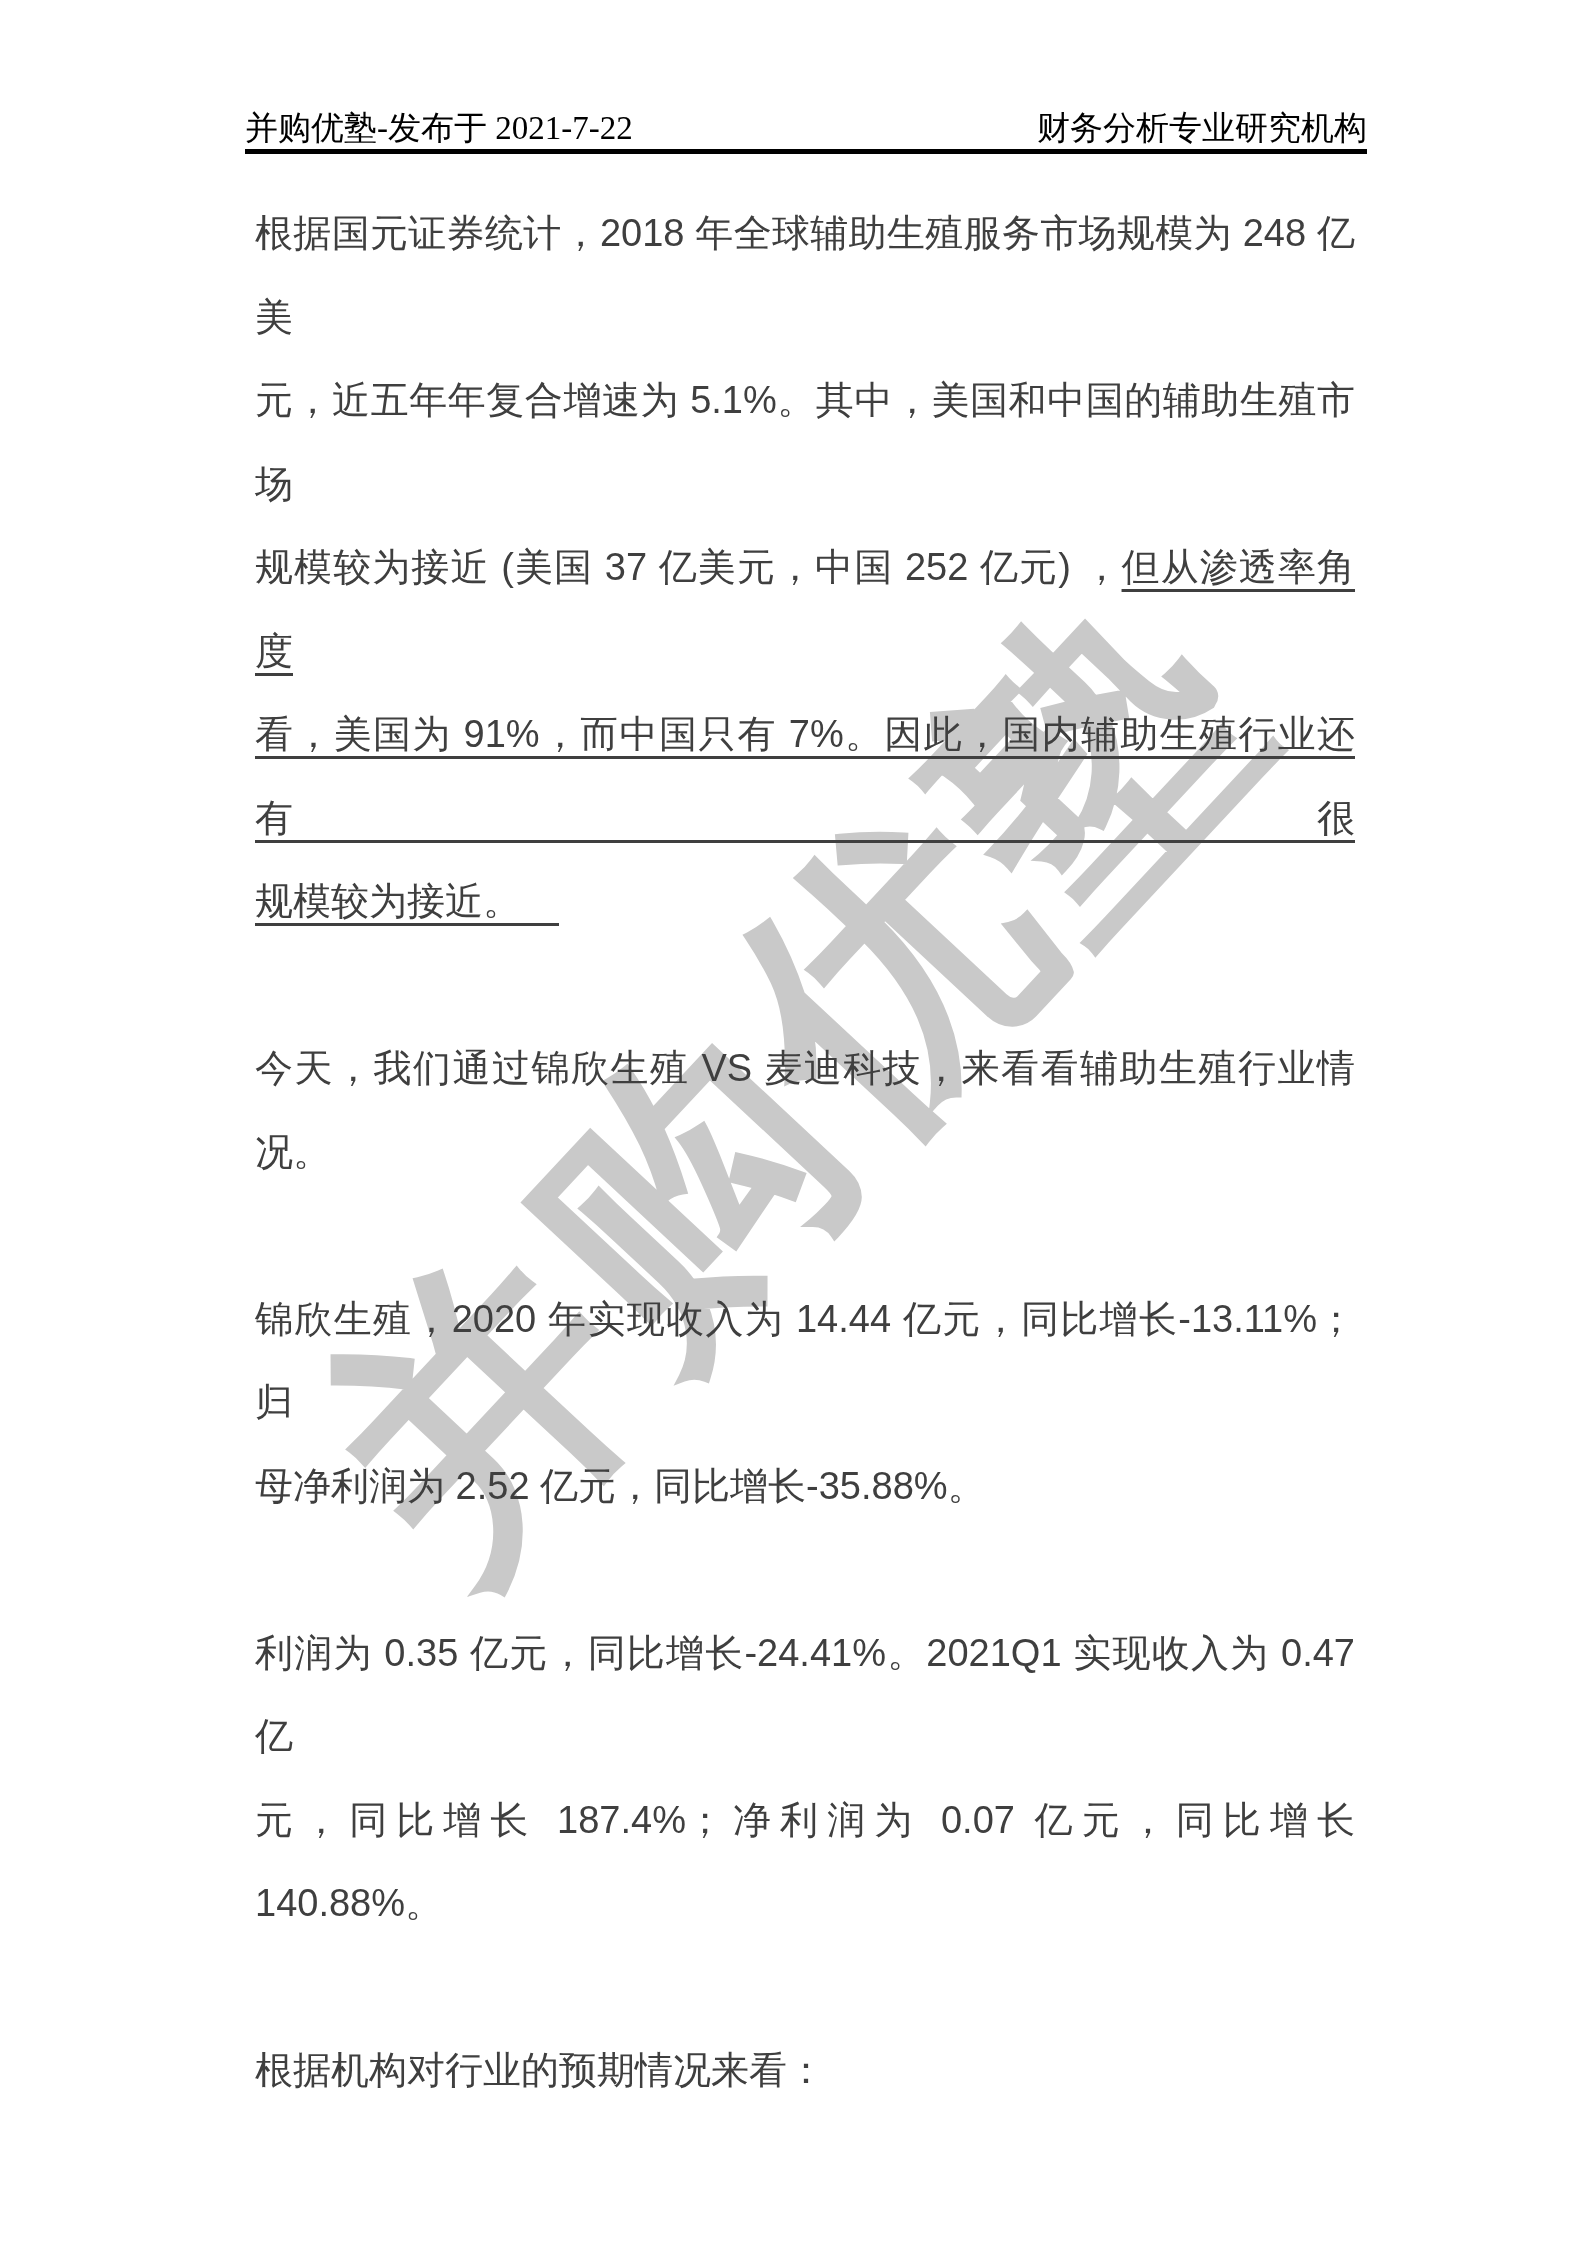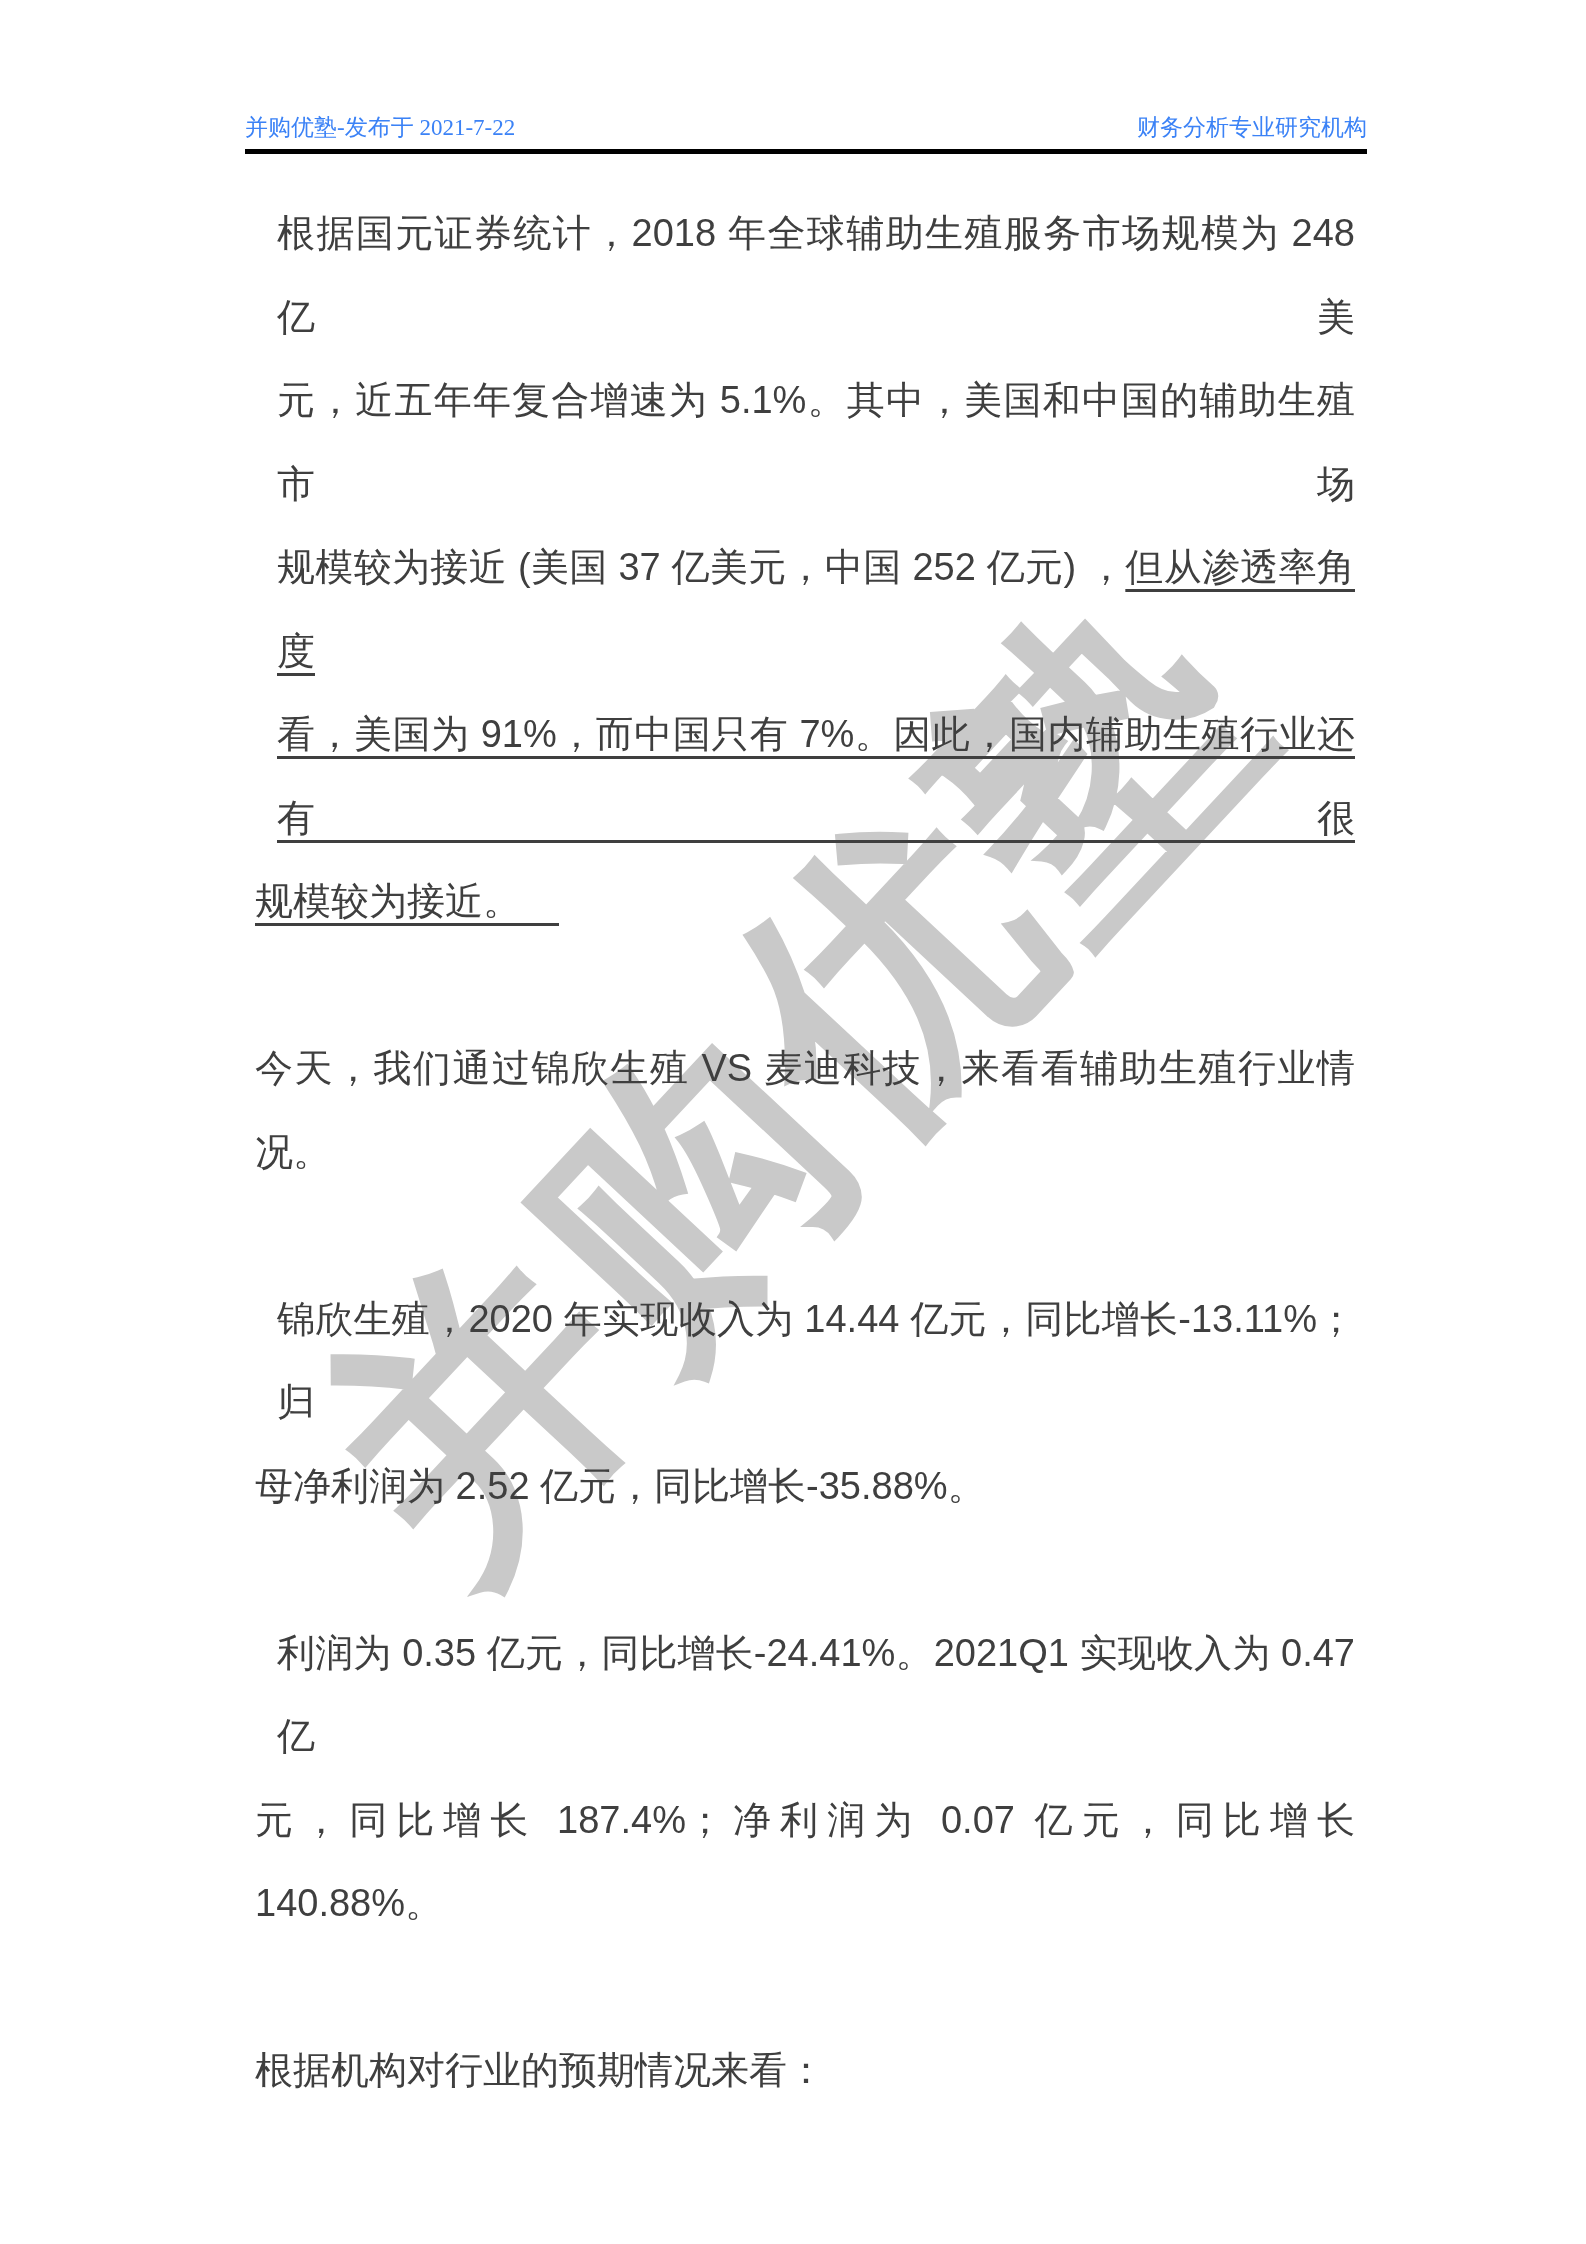--- a/index.html
+++ b/index.html
@@ -13,23 +13,23 @@
   }
   .header {
     position: absolute;
     left: 245px;
     top: 112px;
     width: 1122px;
     display: flex;
     justify-content: space-between;
     align-items: baseline;
     font-family: "Liberation Serif", "DejaVu Serif", serif;
-    font-size: 23px;
+    font-size: 33px;
     line-height: 32px;
-    color: #3b82f6;
+    color: #000000;
     z-index: 2;
   }
   .header-rule {
     position: absolute;
     left: 245px;
     top: 149px;
     width: 1122px;
     height: 5px;
     background: #000000;
     z-index: 2;
@@ -60,21 +60,21 @@
     color: #3f3f3f;
     z-index: 1;
   }
   .para { margin: 0 0 83.5px 0; }
   .para:last-child { margin-bottom: 0; }
   .line {
     line-height: 83.5px;
     text-align: justify;
     text-justify: distribute;
   }
-  .line.just { text-align-last: justify; margin-left: 22px; }
+  .line.just { text-align-last: justify; }
   .u {
     text-decoration: underline;
     text-decoration-thickness: 2.5px;
     text-underline-offset: 9px;
   }
 </style>
 </head>
 <body>
 
 <div class="page">

